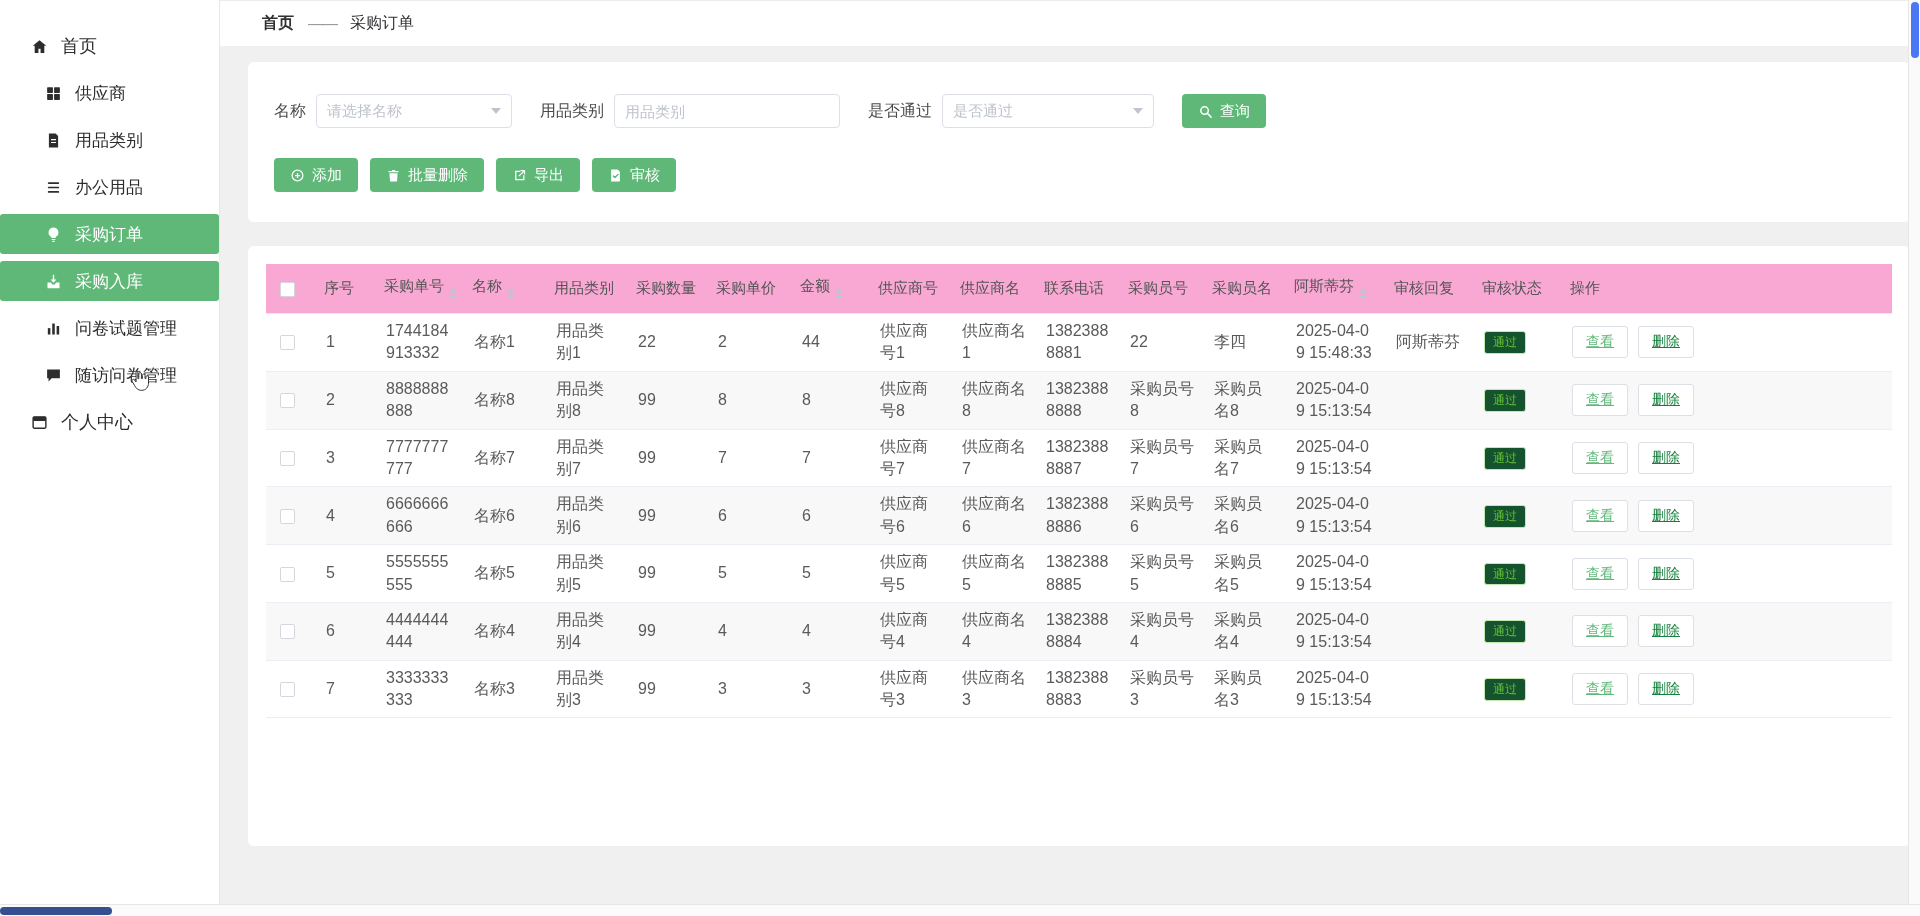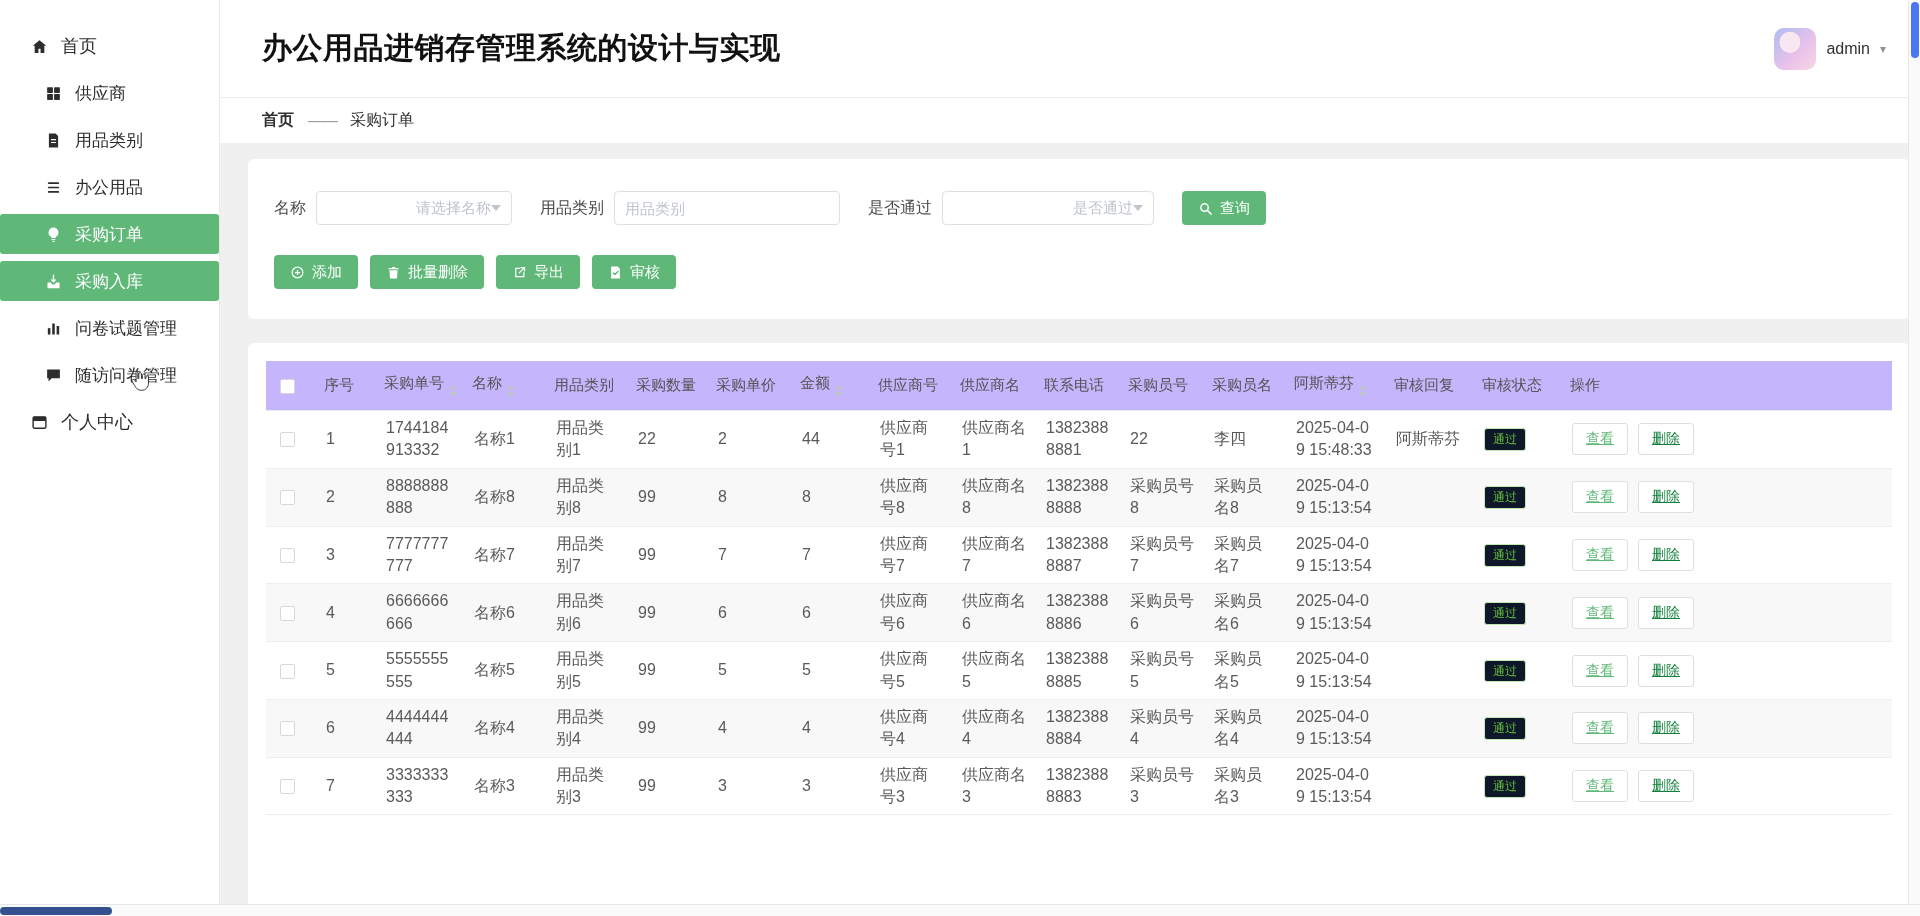--- a/index.html
+++ b/index.html
@@ -37,51 +37,51 @@
   .bc-cur{color:#303133}
 
   
   .content{padding:16px 10px 0 28px}
   .card{background:#fff;border-radius:6px}
   .filter-card{padding:32px 26px 30px;margin-bottom:24px}
   .filter-row{display:flex;align-items:center}
   .f-group{display:flex;align-items:center;margin-right:28px}
   .f-label{font-size:16px;color:#4a4a4a;margin-right:10px;white-space:nowrap}
   .f-select,.f-input{height:34px;border:1px solid #dcdfe6;border-radius:4px;background:#fff}
-  .f-select{display:flex;align-items:center;justify-content:flex-end;padding:0 10px;cursor:pointer}
+  .f-select{display:flex;align-items:center;justify-content:space-between;padding:0 10px;cursor:pointer}
   .f-select .ph{color:#bfc4cc;font-size:15px}
   .sel-caret{width:0;height:0;border-left:5px solid transparent;border-right:5px solid transparent;
     border-top:6px solid #c0c4cc}
   .f-input{padding:0 10px;font-size:15px;color:#333;outline:none;font-family:inherit}
   .f-input::placeholder{color:#bfc4cc}
   .w-name{width:196px}.w-cat{width:226px}.w-pass{width:212px}
 
   .btn{display:inline-flex;align-items:center;gap:7px;height:34px;padding:0 16px;
     background:#5FB878;color:#fff;border:none;border-radius:4px;font-size:15px;
     cursor:pointer;font-family:inherit;white-space:nowrap}
   .b-icon{display:inline-flex}
   .b-icon svg{width:15px;height:15px;fill:currentColor;display:block}
   .action-row{display:flex;gap:12px;margin-top:30px}
 
   
   .table-card{padding:18px 18px 0;min-height:600px}
   table.data{width:100%;border-collapse:collapse;table-layout:fixed}
-  th{background:#c4b5fd;color:#555;font-size:15px;font-weight:normal;text-align:left;
+  th{background:#f9a8d4;color:#555;font-size:15px;font-weight:normal;text-align:left;
     padding:13px 8px;border-bottom:1px solid #e8eaec;white-space:nowrap;overflow:visible}
   td{font-size:16px;color:#5a5a5a;padding:6px 10px;border-bottom:1px solid #ebeef5;
     word-break:break-all;line-height:1.4;vertical-align:middle}
   tbody tr:nth-child(even){background:#f8f8f9}
   .th-check,.td-check{padding-left:14px}
   .cbx{display:inline-block;width:15px;height:15px;border:1px solid #d4d7de;border-radius:2px;
     background:#fff;cursor:pointer;vertical-align:middle}
   .sort{display:inline-flex;flex-direction:column;margin-left:5px;vertical-align:-2px}
   .sort i{display:block;width:0;height:0;border-left:4px solid transparent;border-right:4px solid transparent}
   .sort .up{border-bottom:5px solid #c0c4cc;margin-bottom:2px}
   .sort .down{border-top:5px solid #c0c4cc}
-  .tag-success{display:inline-block;background:#0f172a;border:1px solid #c2e7b0;color:#67c23a;
+  .tag-success{display:inline-block;background:#14532d;border:1px solid #c2e7b0;color:#67c23a;
     font-size:12px;padding:2px 8px;border-radius:3px}
   .op-btn{background:#fff;border:1px solid #dcdfe6;border-radius:3px;padding:6px 13px;
     font-size:14px;margin-right:10px;cursor:pointer;font-family:inherit;text-decoration:underline}
   .op-view{color:#5FB878}.op-del{color:#15803d}
   .td-ops{white-space:nowrap}
 
   
   .v-scroll{position:fixed;top:0;right:0;width:12px;height:904px;background:#fafafa;
     border-left:1px solid #e6e6e6;z-index:30}
   .v-thumb{position:absolute;top:2px;left:2px;width:8px;height:56px;background:#4a78f5;border-radius:4px}
@@ -176,28 +176,20 @@
             <rect x="3" y="4" width="18" height="6" rx="1.5"></rect>
           </svg>
         </span>
         <span class="s-label">个人中心</span>
       </div>
     </nav>
 </aside>
 
 <div class="main">
 
-  <header class="topbar">
-    <h1 class="page-title">办公用品进销存管理系统的设计与实现</h1>
-    <div class="userbox">
-      <div class="avatar"></div>
-      <span class="user-name">admin</span>
-      <span class="user-caret">▾</span>
-    </div>
-  </header>
 
   <div class="breadcrumb">
     <span class="bc-home">首页</span>
     <span class="bc-sep">——</span>
     <span class="bc-cur">采购订单</span>
   </div>
 
   <div class="content">
 
     <section class="card filter-card">

